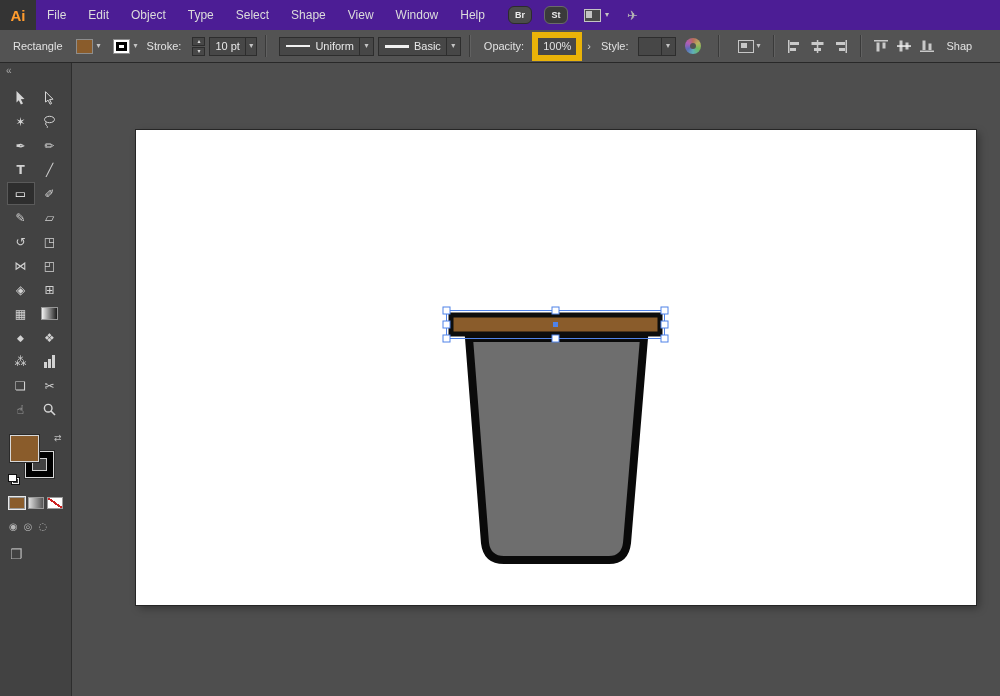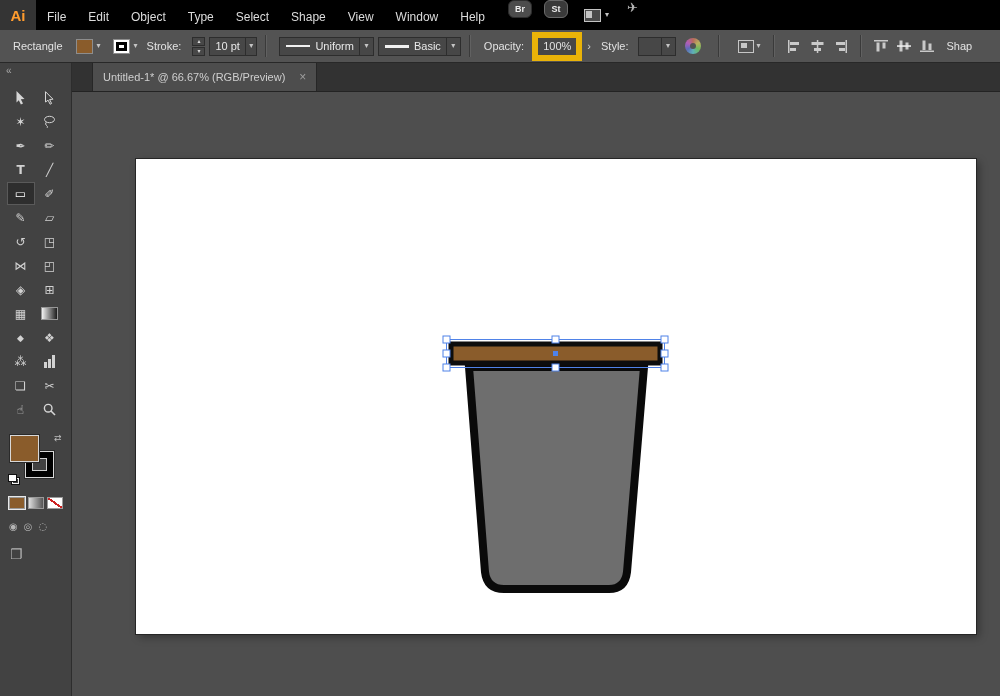--- a/index.html
+++ b/index.html
@@ -4,22 +4,22 @@
 <style>
   html,body{margin:0;padding:0;}
   body{
     width:1000px;height:696px;position:relative;overflow:hidden;
     background:#4e4e4e;
     font-family:"Liberation Sans","DejaVu Sans",sans-serif;
     -webkit-font-smoothing:antialiased;
     user-select:none;
   }
   
-  .menubar{position:absolute;top:0;left:0;right:0;height:30px;background:#000000;
-    border-bottom:1px solid #272727;display:flex;}
+  .menubar{position:absolute;top:0;left:0;right:0;height:30px;background:#4c1d95;
+    border-bottom:1px solid #272727;display:flex;align-items:center;}
   .ai-logo{width:36px;height:30px;background:#343434;color:#ff9c2e;font-weight:bold;
     font-size:15px;display:flex;align-items:center;justify-content:center;}
   .menu-item{padding:2px 11px;font-size:12px;color:#dcdcdc;line-height:30px;cursor:default;}
   .mb-box{width:22px;height:16px;background:#4c4c4c;border:1px solid #2c2c2c;color:#ededed;
     font-size:9px;font-weight:bold;display:flex;align-items:center;justify-content:center;
     margin-left:12px;border-radius:6px;}
   .mb-box.dark{background:#3a3a3a;border-color:#6a6a6a;}
   .arrange{display:flex;align-items:center;margin-left:16px;gap:4px;}
   .grid-ic{width:15px;height:11px;border:1px solid #c4c4c4;position:relative;background:#4a4a4a;}
   .grid-ic::before{content:"";position:absolute;left:1px;top:1px;width:6px;height:7px;background:#c4c4c4;}
@@ -383,26 +383,20 @@
     <div class="modes">
       <span>◉</span>
       <span>◎</span>
       <span>◌</span>
     </div>
 
     <span class="screenmode">❐</span>
   </div>
 
   <div class="docarea">
-    <div class="tabbar">
-      <div class="tab">
-        <span>Untitled-1* @ 66.67% (RGB/Preview)</span>
-        <span class="close">×</span>
-      </div>
-    </div>
 
     <div class="canvas">
       <div class="artboard">
         <svg class="scene" width="840" height="475" viewBox="0 0 840 475">
 
           <path d="M333 208 L349 413 Q351 430 368 430 L473 430 Q489 430 491 413 L508 208 Z" fill="#6E6E6E" stroke="#0a0a0a" stroke-width="8"></path>
 
           <rect x="315" y="185" width="209" height="19" fill="#8A5C2B" stroke="#0d0d0d" stroke-width="5"></rect>
 
           <g>

